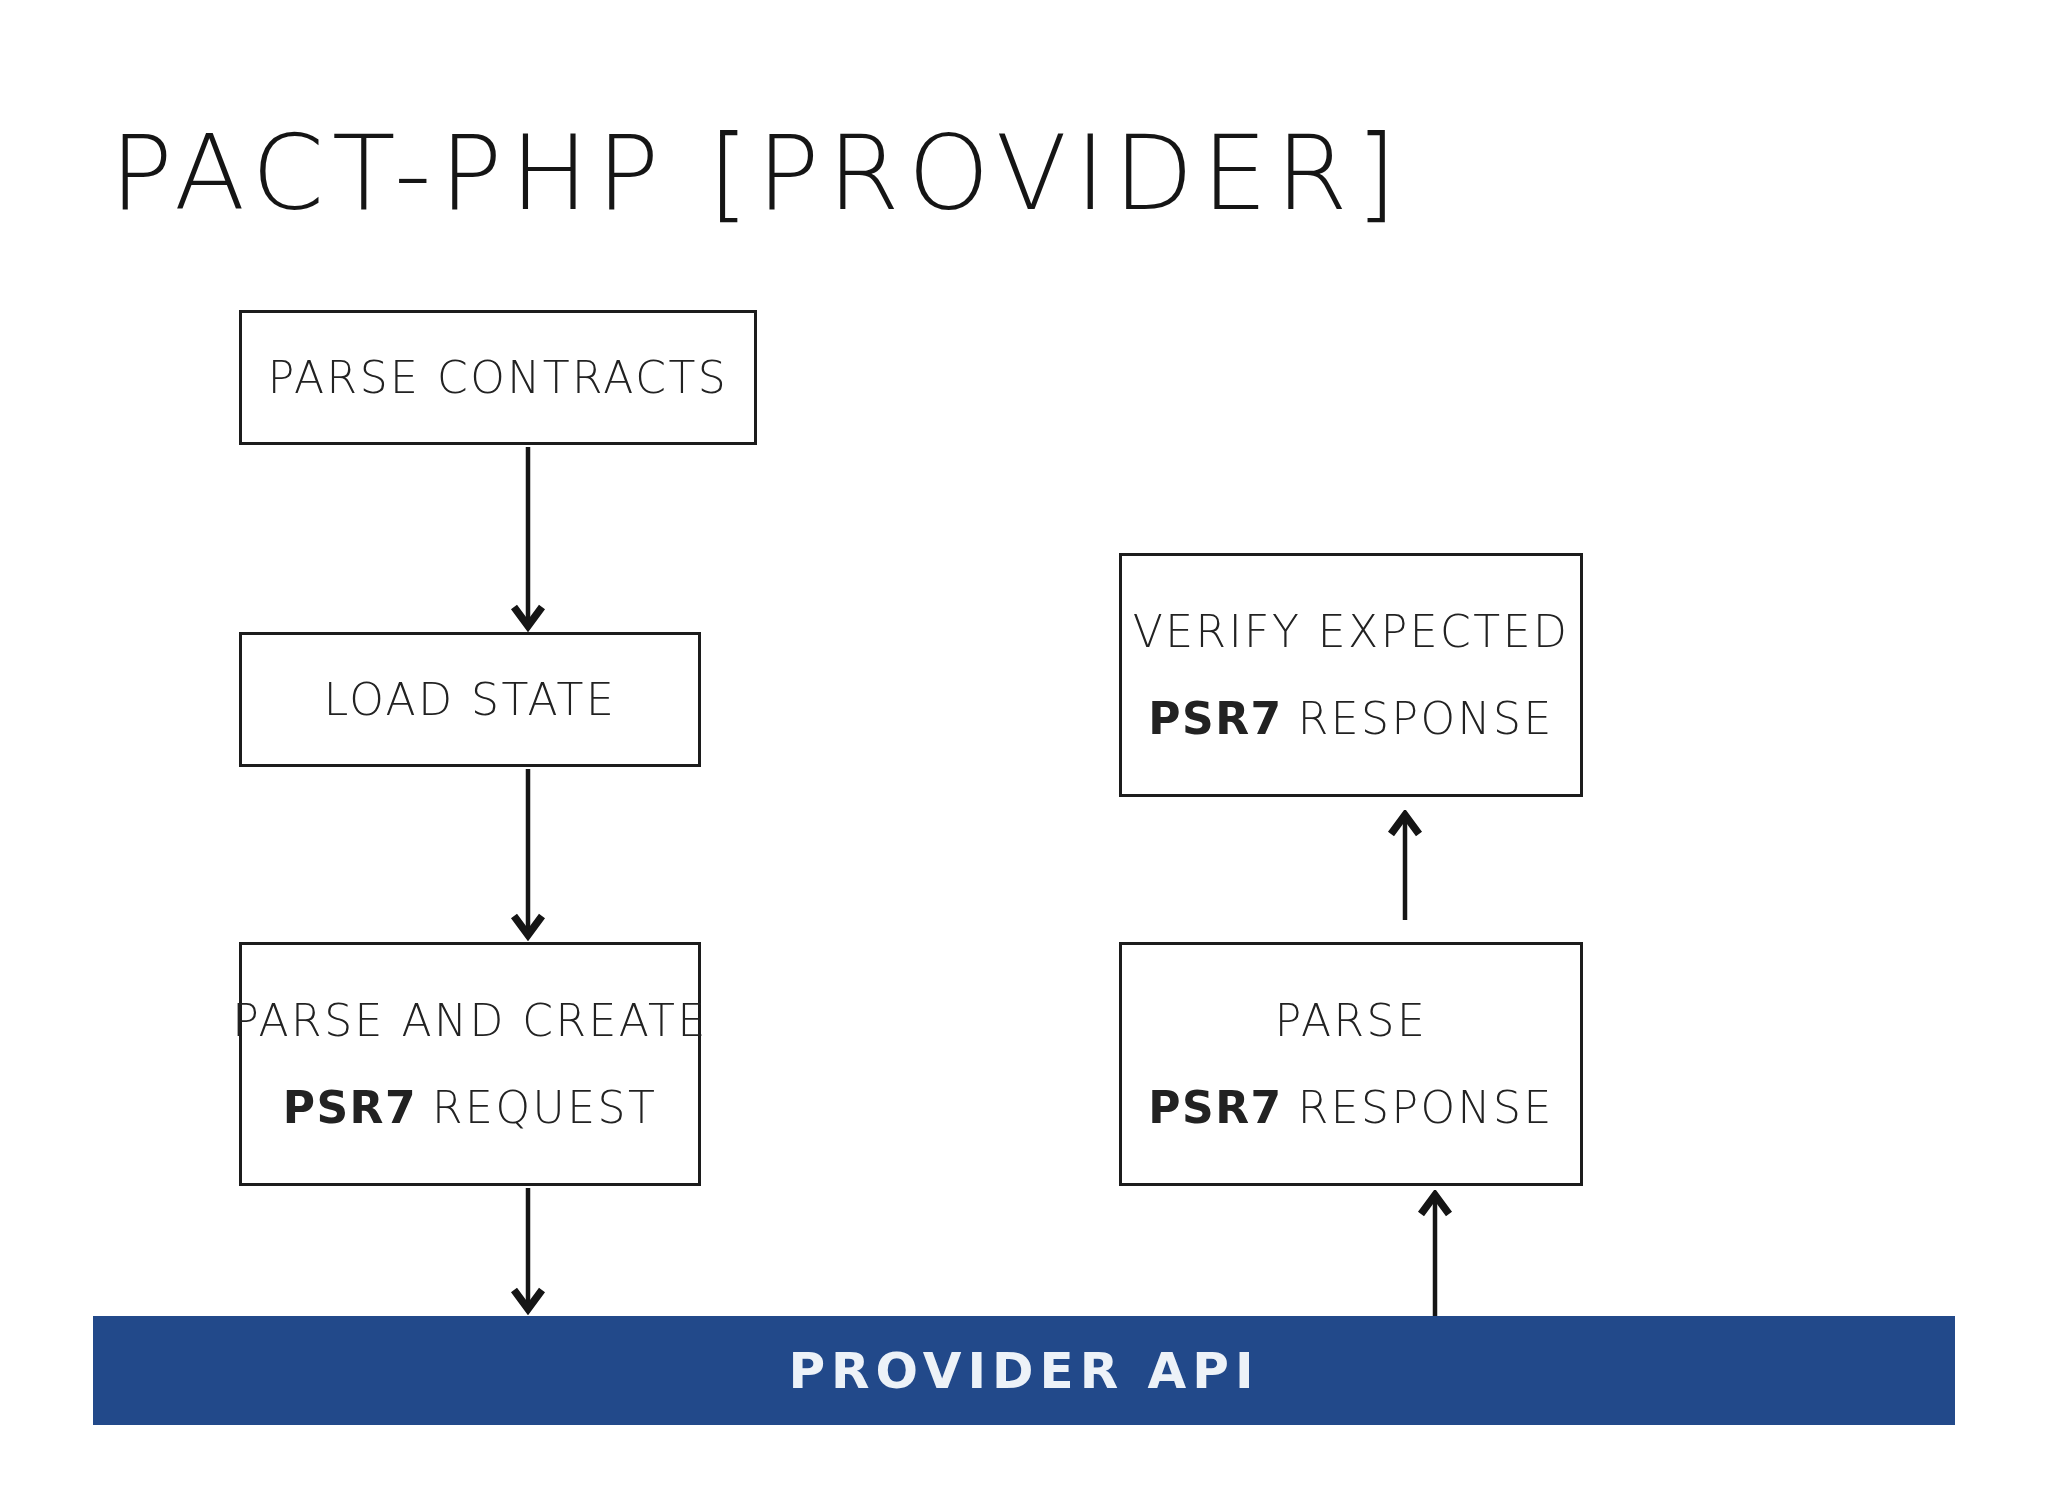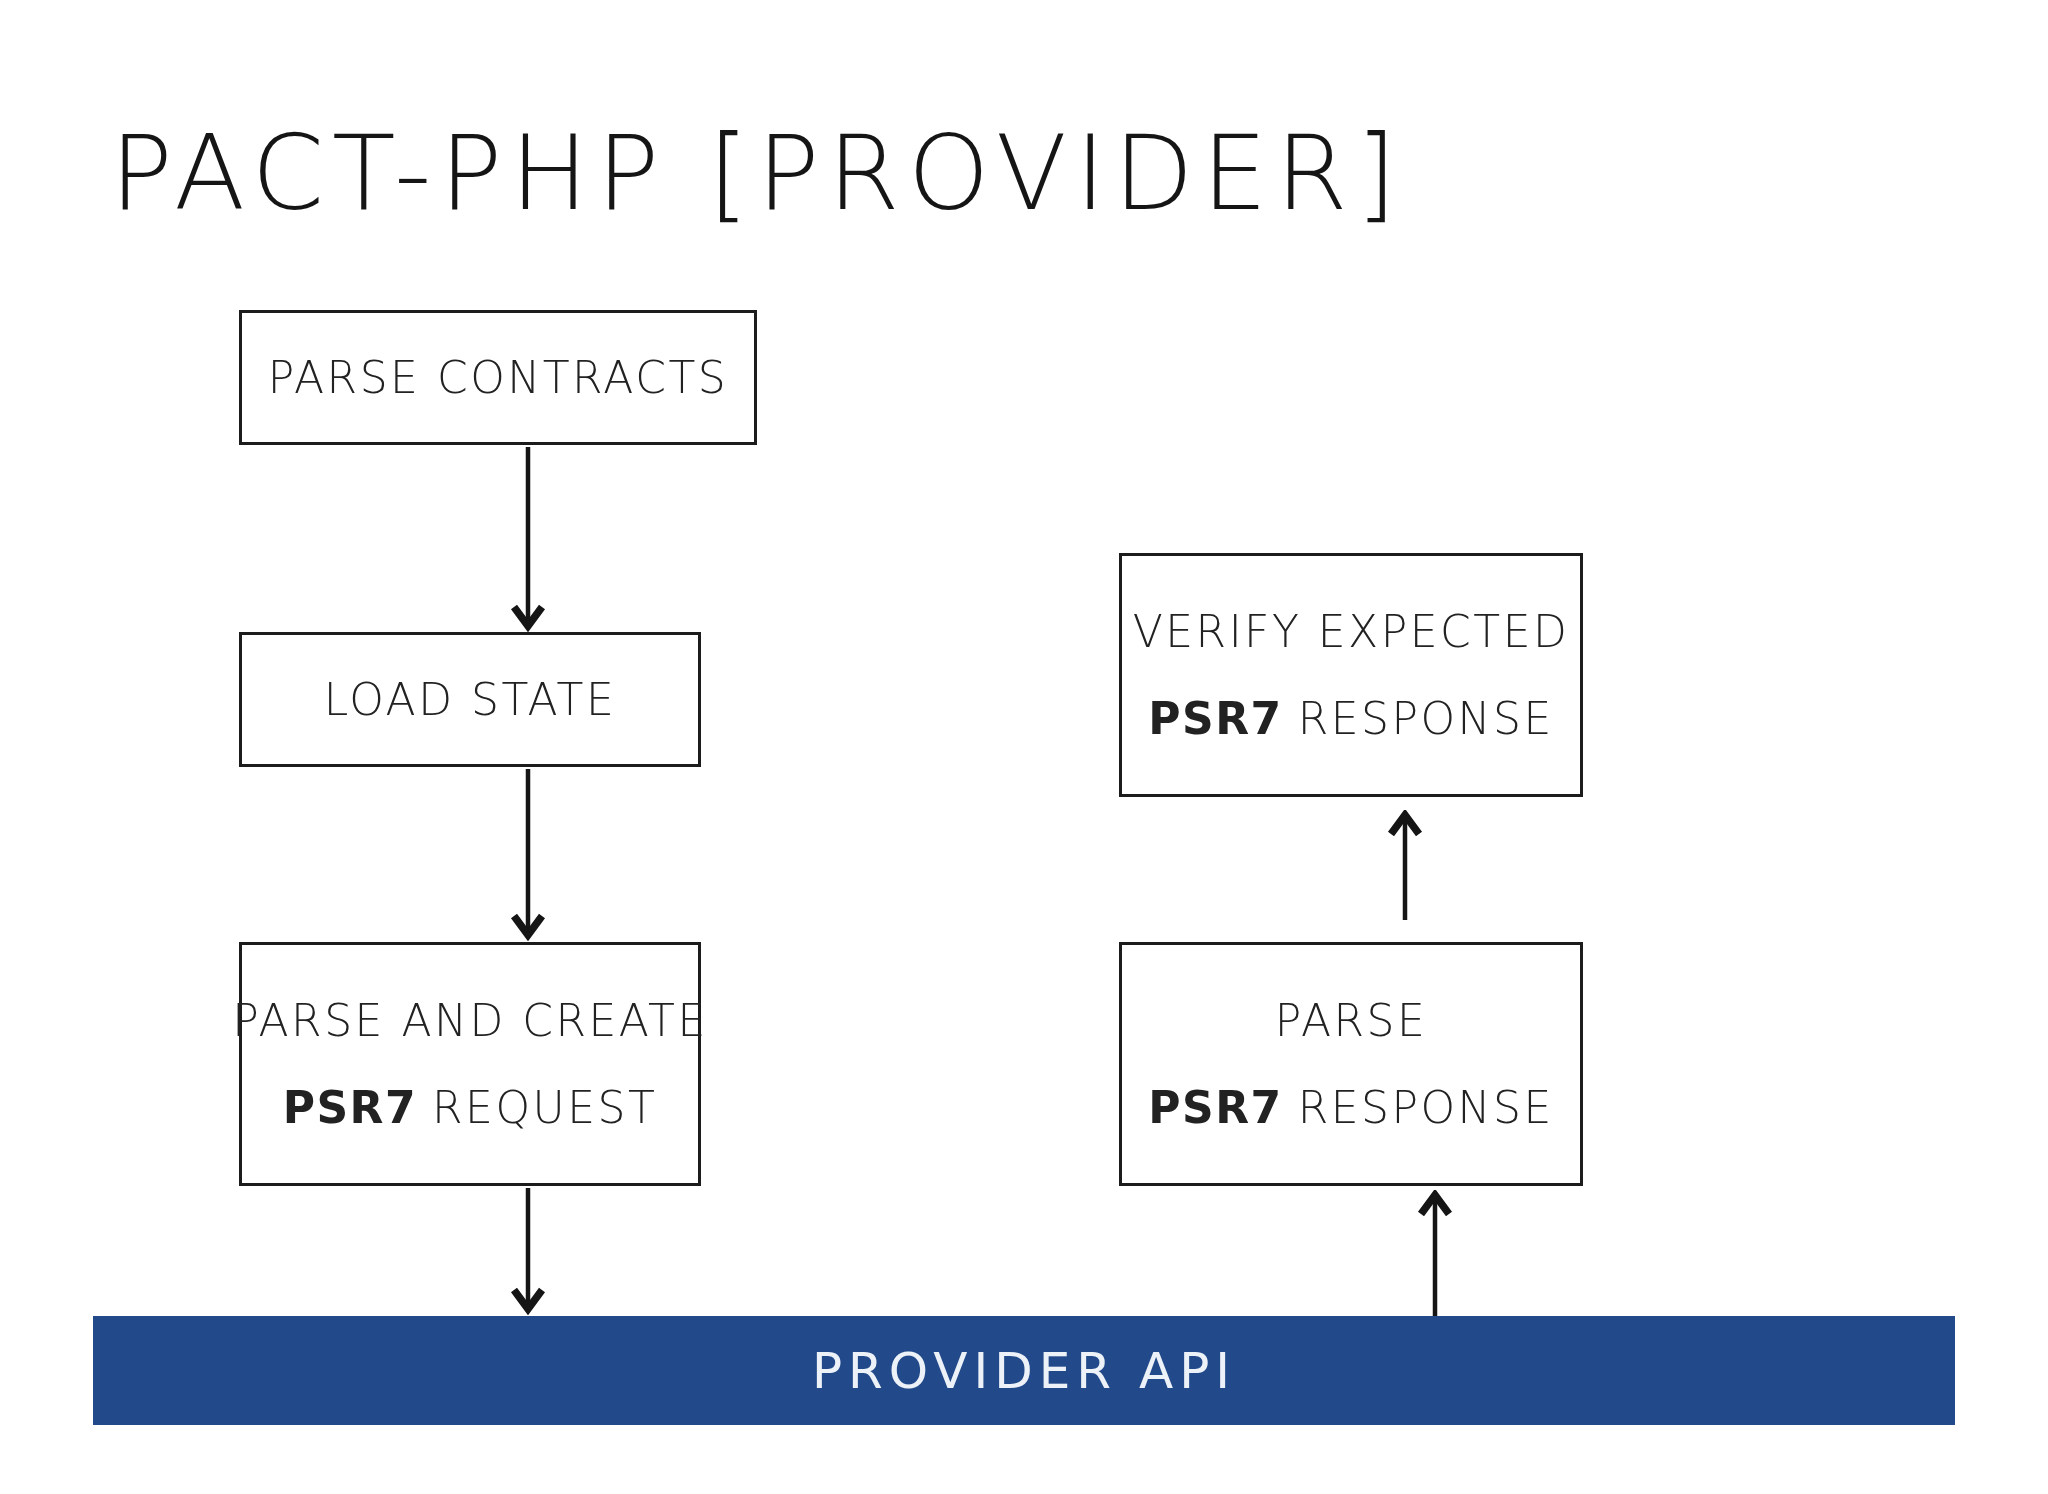--- a/index.html
+++ b/index.html
@@ -51,21 +51,21 @@
   .provider-bar {
     position: absolute;
     left: 93px;
     top: 1316px;
     width: 1862px;
     height: 109px;
     display: flex;
     align-items: center;
     justify-content: center;
     font-size: 50px;
-    font-weight: 400;
+    font-weight: 700;
     letter-spacing: 6px;
     color: #edf2f8;
   }
   .arrow { position: absolute; }
   .arrow line, .arrow polyline { stroke: #151515; fill: none; }
   .arrow line { stroke-width: 4.5; }
   .arrow polyline { stroke-width: 7.5; }
 </style>
 </head>
 <body>

